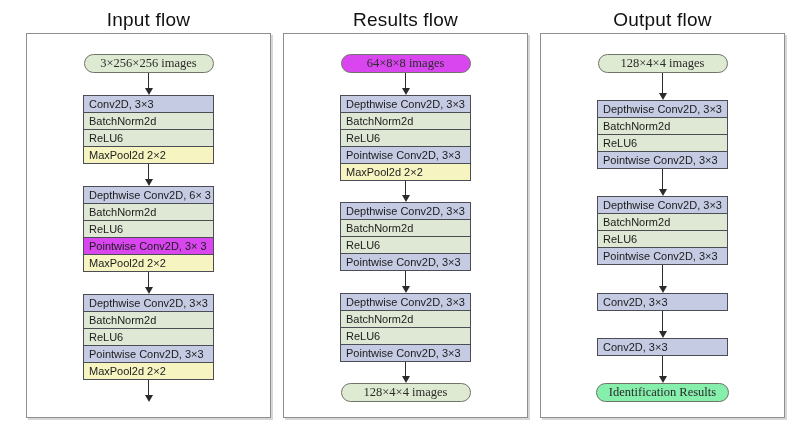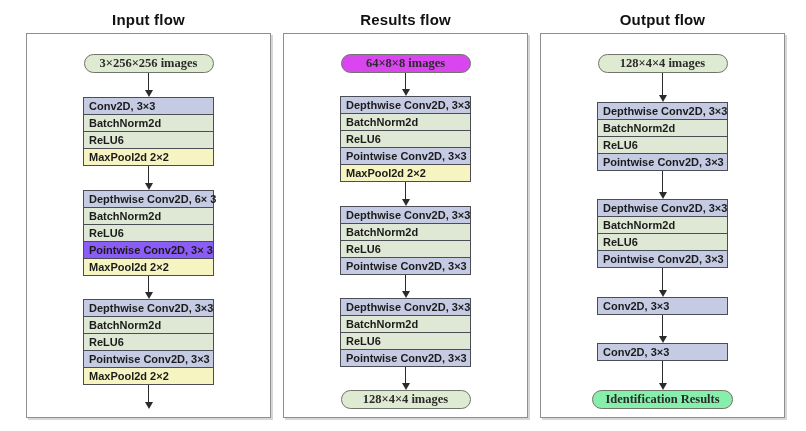--- a/index.html
+++ b/index.html
@@ -15,36 +15,35 @@
   }
   .col {
     width: 245px;
     display: flex;
     flex-direction: column;
   }
   .col-title {
     height: 24px;
     line-height: 22px;
     text-align: center;
-    font-weight: bold;
-    font-size: 15px;
+    font-weight: normal;
+    font-size: 19px;
     color: #111111;
     letter-spacing: 0.2px;
   }
   .panel {
     flex: 1 1 auto;
     border: 1.5px solid #8e8e8e;
     box-shadow: 2px 2px 0 rgba(140,140,140,0.35);
     box-sizing: border-box;
     display: flex;
     flex-direction: column;
     align-items: center;
-    padding: 20px 0 8px 0;
+    padding: 20px 0 15px 0;
     background: #ffffff;
-    font-weight: bold;
   }
   .terminal {
     height: 19px;
     min-width: 130px;
     padding: 0 12px;
     box-sizing: border-box;
     border-radius: 10px;
     border: 1.2px solid #6f7568;
     display: flex;
     align-items: center;
@@ -108,21 +107,21 @@
           <div class="block-row" style="background: rgb(246, 245, 194);">MaxPool2d 2×2</div>
         </div>
         <div class="arrow">
           <div class="arrow-line"></div>
           <div class="arrow-head"></div>
         </div>
         <div class="block">
           <div class="block-row" style="background: rgb(197, 203, 227);">Depthwise Conv2D, 6× 3</div>
           <div class="block-row" style="background: rgb(223, 232, 212);">BatchNorm2d</div>
           <div class="block-row" style="background: rgb(223, 232, 212);">ReLU6</div>
-          <div class="block-row" style="background: #8b5cf6;">Pointwise Conv2D, 3× 3</div>
+          <div class="block-row" style="background: #d946ef;">Pointwise Conv2D, 3× 3</div>
           <div class="block-row" style="background: rgb(246, 245, 194);">MaxPool2d 2×2</div>
         </div>
         <div class="arrow">
           <div class="arrow-line"></div>
           <div class="arrow-head"></div>
         </div>
         <div class="block">
           <div class="block-row" style="background: rgb(197, 203, 227);">Depthwise Conv2D, 3×3</div>
           <div class="block-row" style="background: rgb(223, 232, 212);">BatchNorm2d</div>
           <div class="block-row" style="background: rgb(223, 232, 212);">ReLU6</div>

